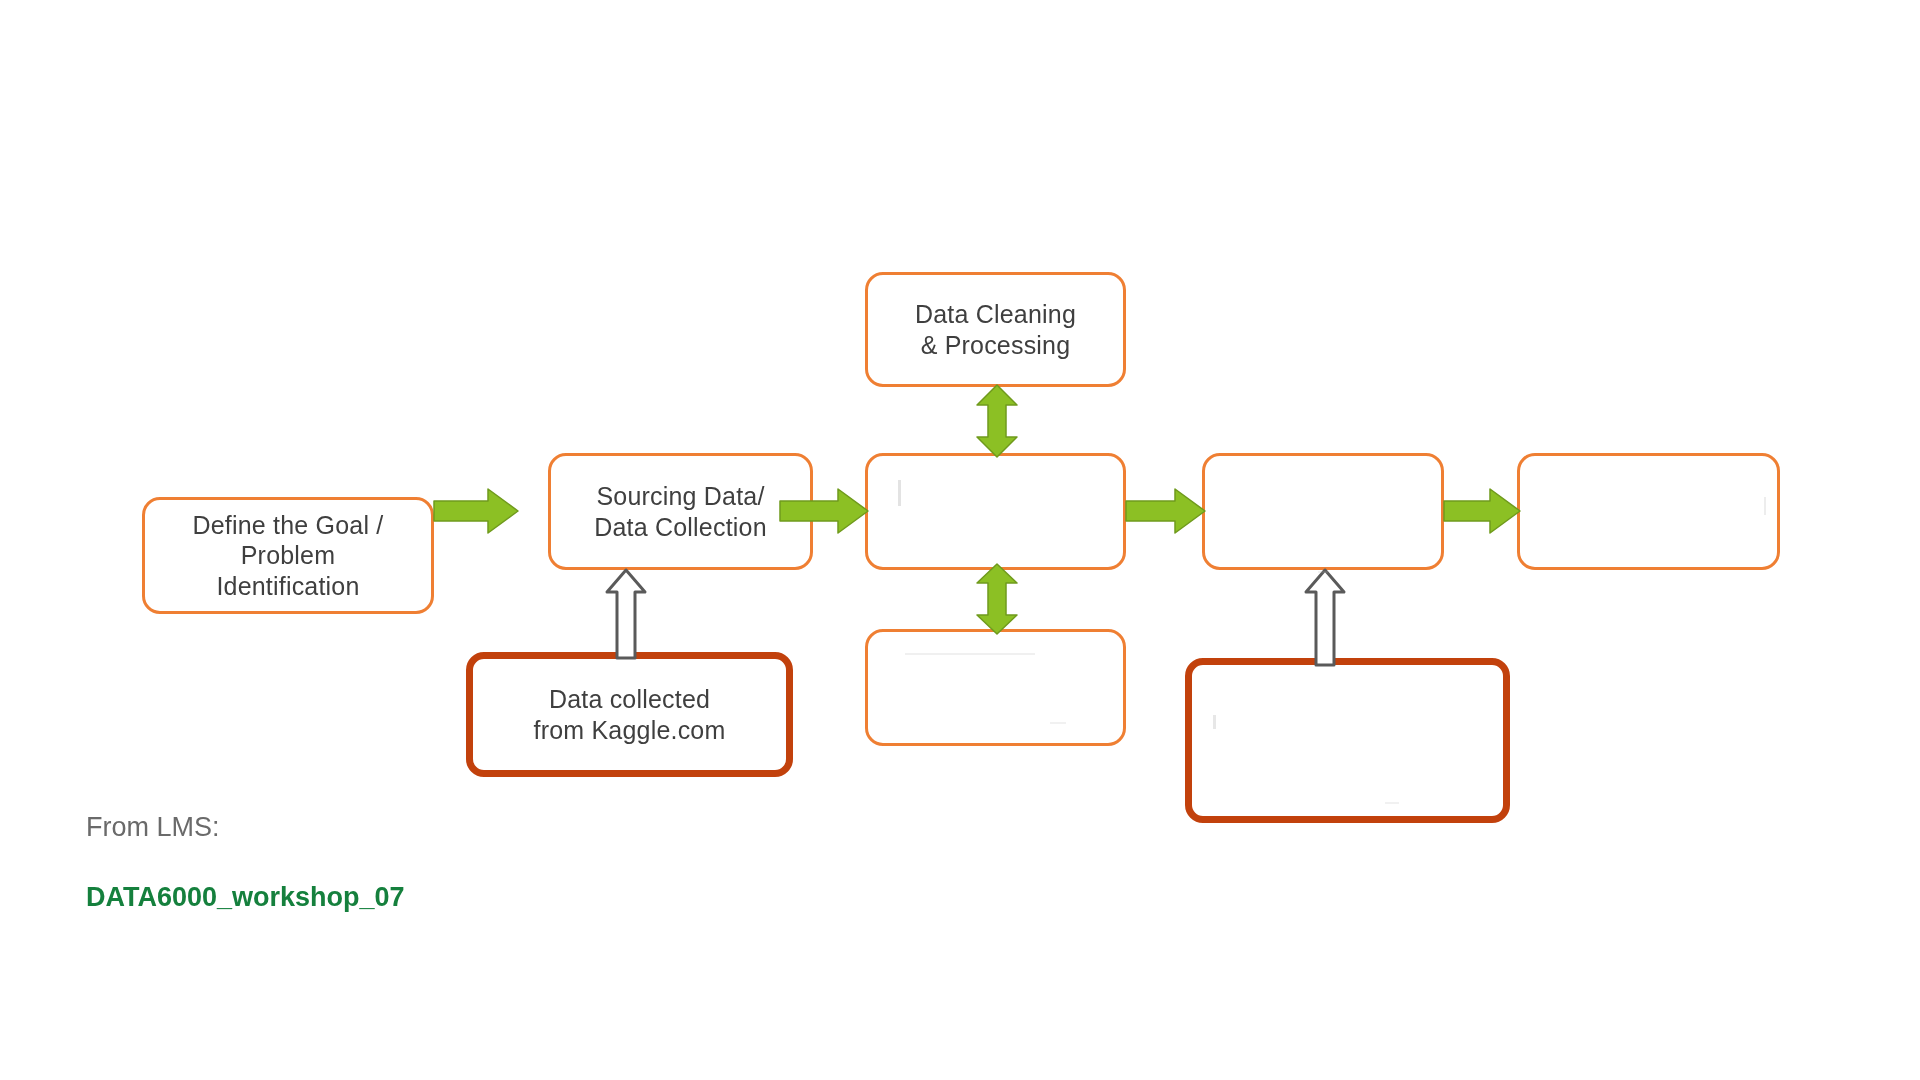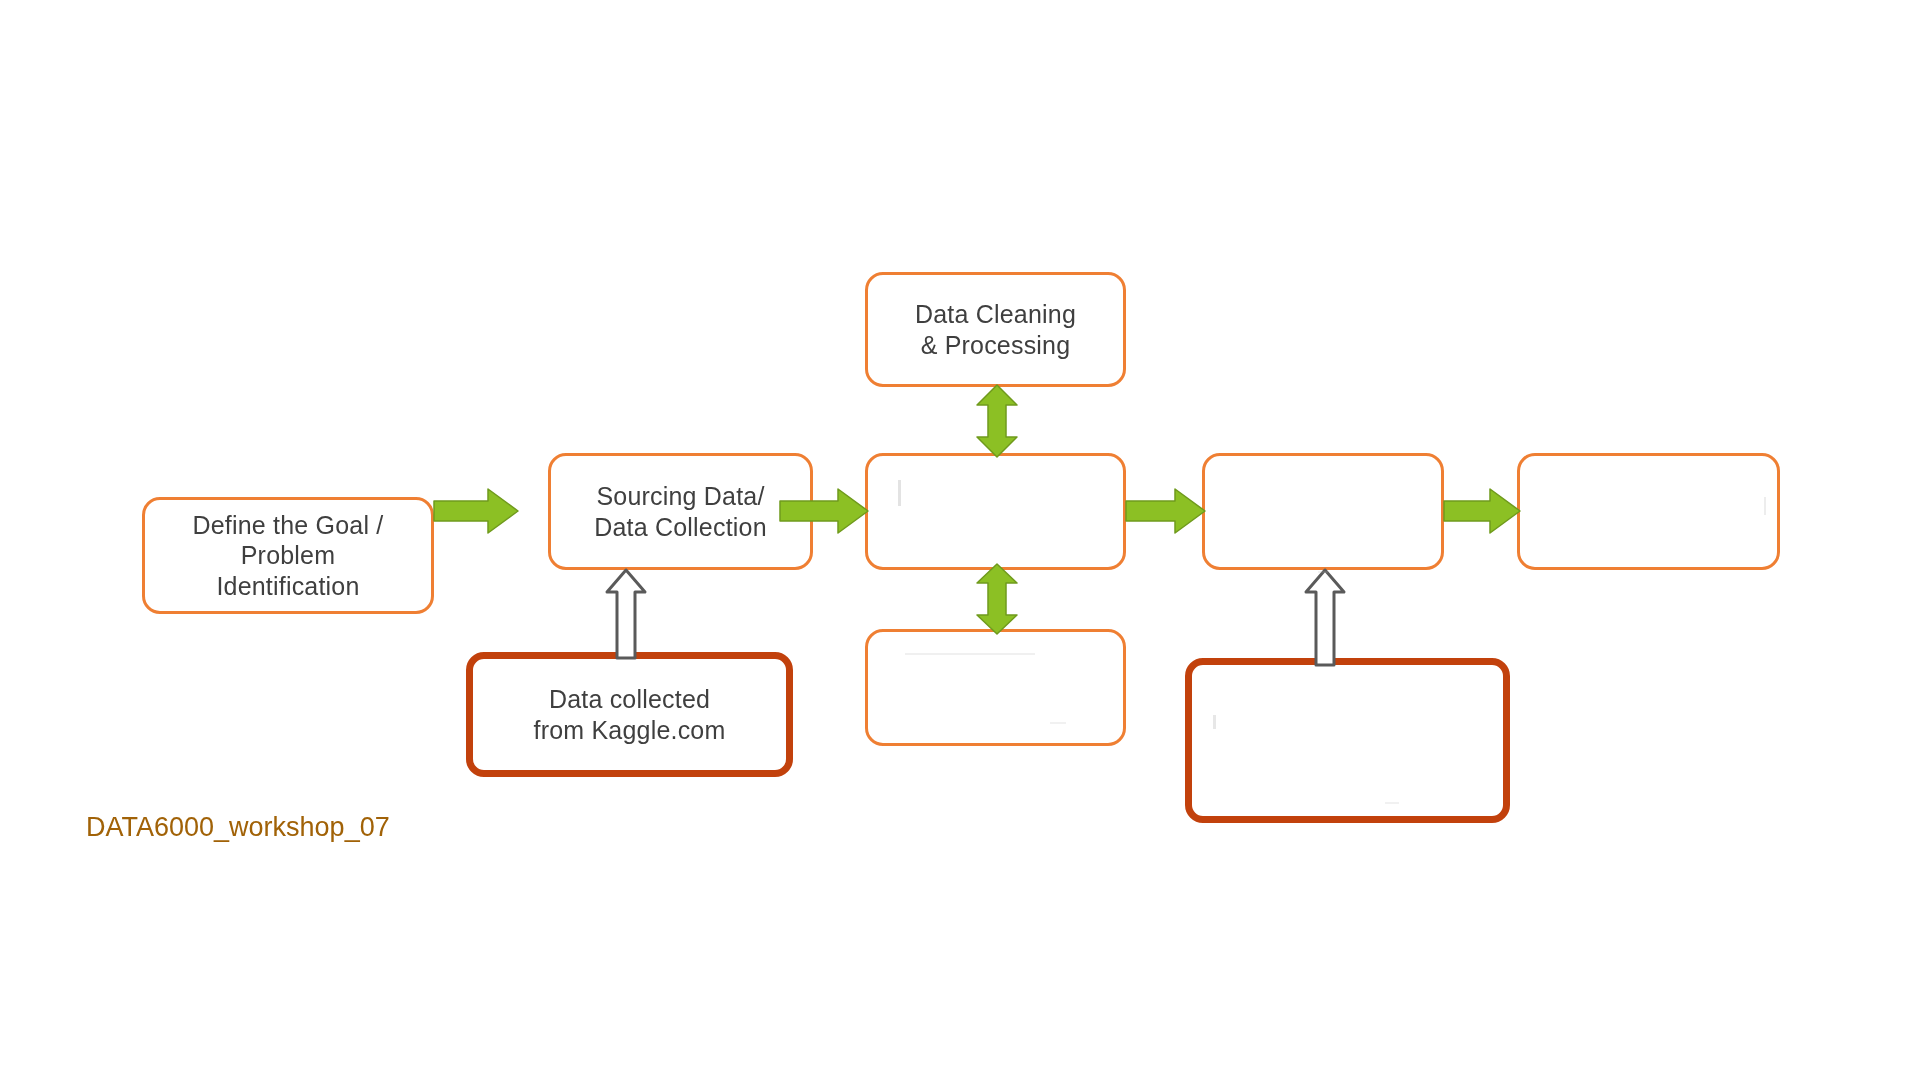--- a/index.html
+++ b/index.html
@@ -65,21 +65,21 @@
   #footnote {
     position: absolute;
     left: 86px;
     top: 775px;
     font-size: 27px;
     line-height: 1.30;
     color: #4a4a4a;
     white-space: pre-line;
   }
   #footnote .line1 { color: #6a6a6a; }
-  #footnote .line2 { color: #a16207; font-weight: 400; }
+  #footnote .line2 { color: #15803d; font-weight: 700; }
 
   
   .ghost {
     position: absolute;
     background: #b9b9b9;
     opacity: 0.55;
   }
 </style>
 </head>
 <body>
@@ -177,16 +177,17 @@
 
   <div class="ghost" style="left:898px; top:480px; width:3px; height:26px; opacity:0.40;"></div>
   <div class="ghost" style="left:905px; top:653px; width:130px; height:2px; opacity:0.22;"></div>
   <div class="ghost" style="left:1050px; top:722px; width:16px; height:2px; opacity:0.20;"></div>
   <div class="ghost" style="left:1318px; top:571px; width:10px; height:2px; opacity:0.18;"></div>
   <div class="ghost" style="left:1764px; top:497px; width:2px; height:18px; opacity:0.25;"></div>
   <div class="ghost" style="left:1213px; top:715px; width:3px; height:14px; opacity:0.35;"></div>
   <div class="ghost" style="left:1385px; top:802px; width:14px; height:2px; opacity:0.20;"></div>
 
   <div id="footnote">
+    <div class="line1">From LMS:</div>
     <div class="line2">DATA6000_workshop_07</div>
   </div>
 
 </div>
 
 </body></html>

